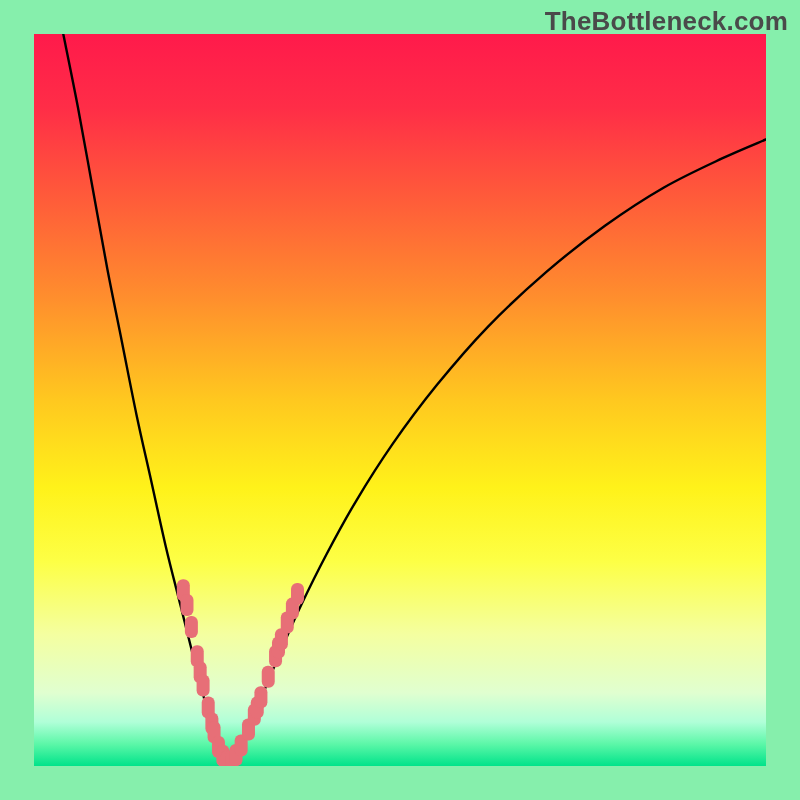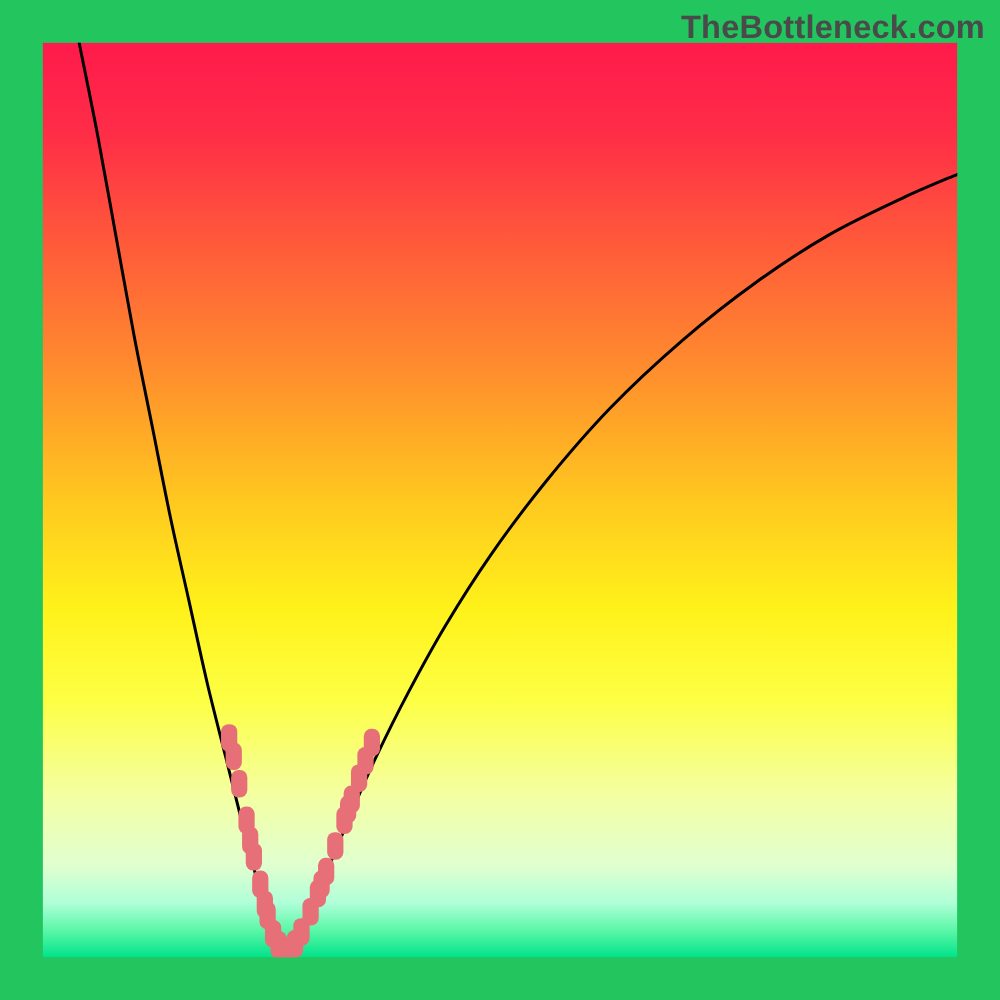--- a/index.html
+++ b/index.html
@@ -9,21 +9,21 @@
     height: 800px;
     background: #000;
     overflow: hidden;
   }
   .frame {
     position: absolute;
     left: 0;
     top: 0;
     width: 800px;
     height: 800px;
-    background: #22c55e;
+    background: #86efac;
   }
   .plot {
     position: absolute;
     left: 34px;
     top: 34px;
     width: 732px;
     height: 732px;
     overflow: hidden;
   }
   .watermark {

